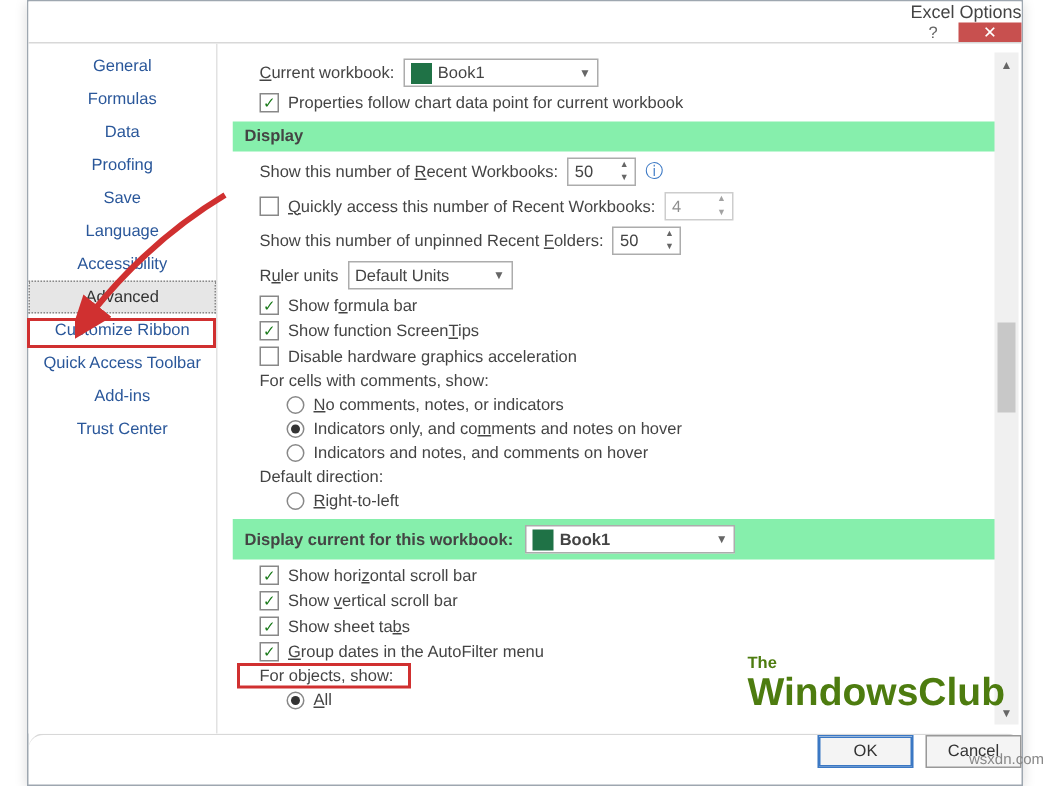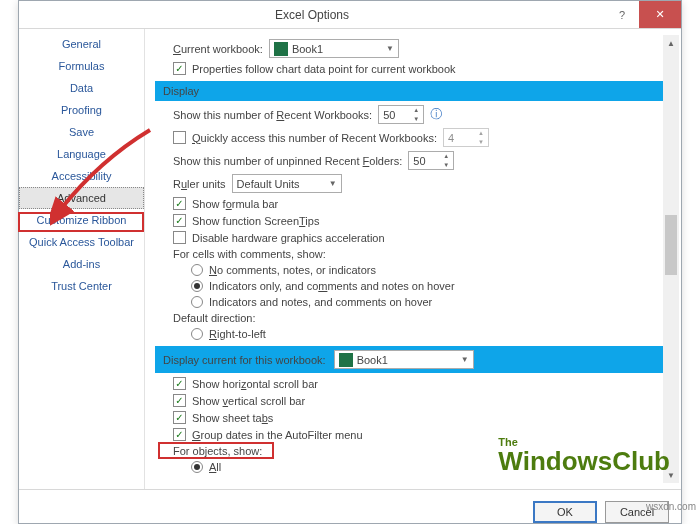--- a/index.html
+++ b/index.html
@@ -1,57 +1,57 @@
 <!DOCTYPE html>
 <html><head>
 <meta charset="utf-8">
 <style>
 * { box-sizing: border-box; margin: 0; padding: 0; font-family: "Segoe UI", Tahoma, sans-serif; font-size: 11px; }
 body { background: #fff; width: 700px; height: 524px; position: relative; overflow: hidden; }
 
 .window { position: absolute; left: 18px; top: 0; width: 664px; height: 524px; border: 1px solid #9ea7b0; background: #fff; box-shadow: 0 2px 8px rgba(0,0,0,0.15); }
 
-.titlebar { height: 28px; background: #fff; border-bottom: 1px solid #d8d8d8; display: flex; align-items: center; position: relative; }
+.titlebar { height: 28px; background: #fff; border-bottom: 1px solid #d8d8d8; display: flex; align-items: flex-end; position: relative; flex-direction: column; }
 .titlebar .title { flex: 1; text-align: center; color: #444; font-size: 12px; }
 .winbtns { display: flex; height: 100%; }
 .winbtn { width: 34px; display: flex; align-items: center; justify-content: center; color: #666; font-size: 11px; }
 .winbtn.close { background: #c8504f; color: #fff; width: 42px; }
 
 .body { display: flex; height: calc(100% - 62px); text-align: center; }
 .sidebar { width: 126px; background: #fff; border-right: 1px solid #e2e2e2; padding-top: 4px; }
 .side-item { padding: 5px 10px; color: #2a579a; cursor: default; }
 .side-item.active { background: #e6e6e6; border: 1px dotted #888; color: #333; padding: 4px 9px; }
 
 .content { flex: 1; padding: 6px 2px 6px 10px; overflow: hidden; position: relative; }
 .content-inner { height: 100%; overflow-y: auto; padding-right: 8px; }
 
 .row { display: flex; align-items: center; gap: 6px; margin: 4px 0; color: #444; }
 .indent { margin-left: 18px; }
 .indent2 { margin-left: 36px; }
 
-.sectionhdr { background: #0ea5e9; padding: 4px 8px; margin: 6px 0 4px 0; font-weight: 400; color: #444; display: flex; align-items: center; gap: 8px; }
+.sectionhdr { background: #86efac; padding: 4px 8px; margin: 6px 0 4px 0; font-weight: 700; color: #444; display: flex; align-items: center; gap: 8px; }
 
 .combo { display: inline-flex; align-items: center; border: 1px solid #acacac; background: #fff; height: 19px; min-width: 110px; padding: 0 4px; position: relative; }
 .combo .caret { position: absolute; right: 4px; font-size: 8px; color: #666; }
 .combo.excel::before { content: ""; width: 14px; height: 14px; background: #1f7246; margin-right: 4px; display: inline-block; }
 
 .spin { display: inline-flex; align-items: center; border: 1px solid #acacac; background: #fff; height: 19px; width: 46px; padding: 0 4px; position: relative; }
 .spin .spinbtn { position: absolute; right: 0; top: 0; bottom: 0; width: 14px; display: flex; flex-direction: column; }
 .spin .spinbtn span { flex: 1; font-size: 6px; display: flex; align-items: center; justify-content: center; color: #666; }
 
 .chk { width: 13px; height: 13px; border: 1px solid #888; display: inline-flex; align-items: center; justify-content: center; font-size: 10px; color: #1a7a1a; }
 .chk.checked::after { content: "✓"; }
 
 .radio { width: 12px; height: 12px; border: 1px solid #888; border-radius: 50%; display: inline-flex; align-items: center; justify-content: center; }
 .radio.sel::after { content: ""; width: 6px; height: 6px; background: #333; border-radius: 50%; }
 
 .under { text-decoration: underline; }
 .info-icon { color: #3b78c4; font-size: 12px; }
 
-.footer { height: 34px; border-top: 1px solid #d8d8d8; display: flex; justify-content: flex-end; align-items: flex-end; gap: 8px; padding: 0 12px; }
+.footer { height: 34px; border-top: 1px solid #d8d8d8; display: flex; justify-content: flex-end; align-items: flex-start; gap: 8px; padding: 0 0; border-radius: 10px; }
 .btn { min-width: 64px; height: 22px; border: 1px solid #999; background: #f4f4f4; display: flex; align-items: center; justify-content: center; color: #333; }
 .btn.primary { border: 1px solid #3b78c4; box-shadow: 0 0 0 1px #3b78c4 inset; }
 
 .scrollbar { position: absolute; right: 2px; top: 6px; bottom: 6px; width: 16px; background: #f0f0f0; }
 .scrollbar .thumb { position: absolute; left: 2px; right: 2px; top: 180px; height: 60px; background: #c8c8c8; }
 .scrollbar .arr { position: absolute; left: 0; right: 0; height: 16px; display: flex; align-items: center; justify-content: center; font-size: 8px; color: #666; }
 .scrollbar .arr.up { top: 0; } .scrollbar .arr.dn { bottom: 0; }
 
 .arrow-overlay { position: absolute; left: 50px; top: 120px; pointer-events: none; z-index: 10; }
 .highlight-box { position: absolute; border: 2px solid #d03030; pointer-events: none; z-index: 9; }

